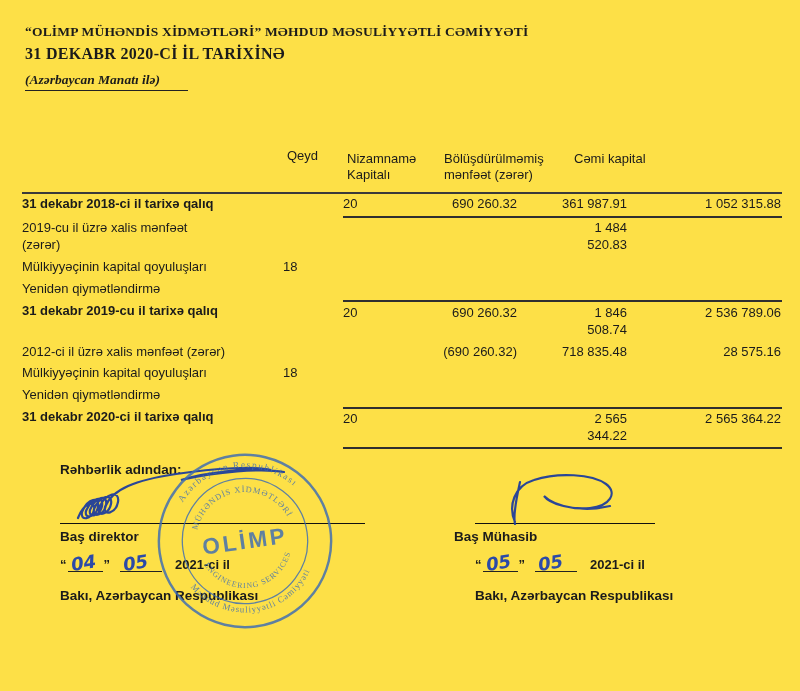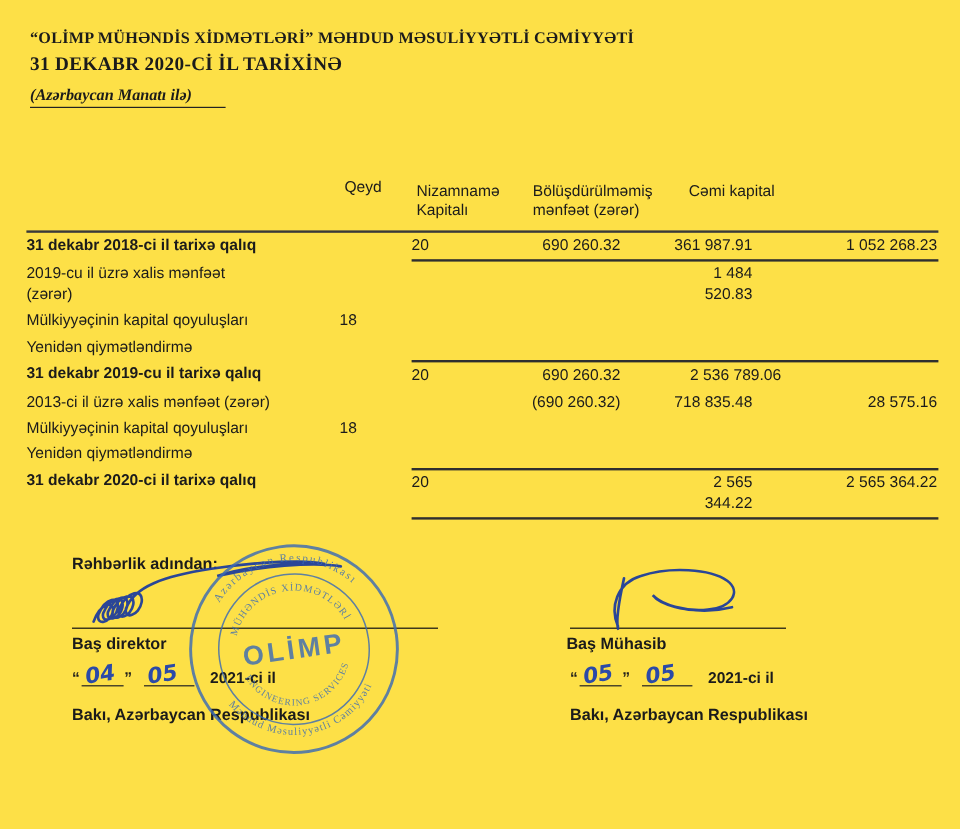--- a/index.html
+++ b/index.html
@@ -38,21 +38,21 @@
   .bold .c-label{font-weight:bold;}
   .line-below{border-bottom:2px solid #2f2f2f;}
   .line-above{border-top:2px solid #2f2f2f;}
   
   .sign-heading{position:absolute;left:60px;top:462px;font-size:13.5px;font-weight:bold;}
   .sigline{position:absolute;top:523px;border-top:1.6px solid #111;height:0;}
   .sigline.left{left:60px;width:305px;}
   .sigline.right{left:475px;width:180px;}
   .role{position:absolute;top:529px;font-size:13.5px;font-weight:bold;}
   .role.left{left:60px;}
-  .role.right{left:472px;}
+  .role.right{left:454px;}
   .dateline{position:absolute;top:554px;font-size:13px;font-weight:bold;white-space:nowrap;}
   .dateline.left{left:60px;}
   .dateline.right{left:475px;}
   .blank{display:inline-block;border-bottom:1.5px solid #222;position:relative;height:17px;vertical-align:bottom;}
   .blank.day{width:35px;margin:0 1px;}
   .blank.month{width:42px;margin:0 8px 0 10px;}
   .hand{position:absolute;left:3px;bottom:-2px;color:#2b4aa8;font-size:18px;font-weight:bold;
     font-style:italic;transform:rotate(-9deg);font-family:"DejaVu Sans",sans-serif;}
   .yl{margin-left:5px;}
   .city{position:absolute;top:588px;font-size:13.5px;font-weight:bold;}
@@ -86,21 +86,21 @@
       </div>
     </div>
 
     <div class="trow bold">
       <div class="cell c-label">31 dekabr 2018-ci il tarixə qalıq</div>
       <div class="cell c-qeyd"></div>
       <div class="nums line-below">
         <div class="cell c-niz">20</div>
         <div class="cell c-ke num">690 260.32</div>
         <div class="cell c-bm num">361 987.91</div>
-        <div class="cell c-cm num">1 052 268.23</div>
+        <div class="cell c-cm num">1 052 315.88</div>
       </div>
     </div>
 
     <div class="trow">
       <div class="cell c-label">
         <div>2019-cu il üzrə xalis mənfəət</div>
         <div>(zərər)</div>
       </div>
       <div class="cell c-qeyd"></div>
       <div class="nums">
@@ -132,26 +132,27 @@
         <div class="cell c-cm num"></div>
       </div>
     </div>
 
     <div class="trow bold">
       <div class="cell c-label">31 dekabr 2019-cu il tarixə qalıq</div>
       <div class="cell c-qeyd"></div>
       <div class="nums line-above">
         <div class="cell c-niz">20</div>
         <div class="cell c-ke num">690 260.32</div>
+        <div class="cell c-bm num">1 846 508.74</div>
         <div class="cell c-cm num">2 536 789.06</div>
       </div>
     </div>
 
     <div class="trow">
-      <div class="cell c-label">2013-ci il üzrə xalis mənfəət (zərər)</div>
+      <div class="cell c-label">2012-ci il üzrə xalis mənfəət (zərər)</div>
       <div class="cell c-qeyd"></div>
       <div class="nums">
         <div class="cell c-niz"></div>
         <div class="cell c-ke num">(690 260.32)</div>
         <div class="cell c-bm num">718 835.48</div>
         <div class="cell c-cm num">28 575.16</div>
       </div>
     </div>
 
     <div class="trow">

